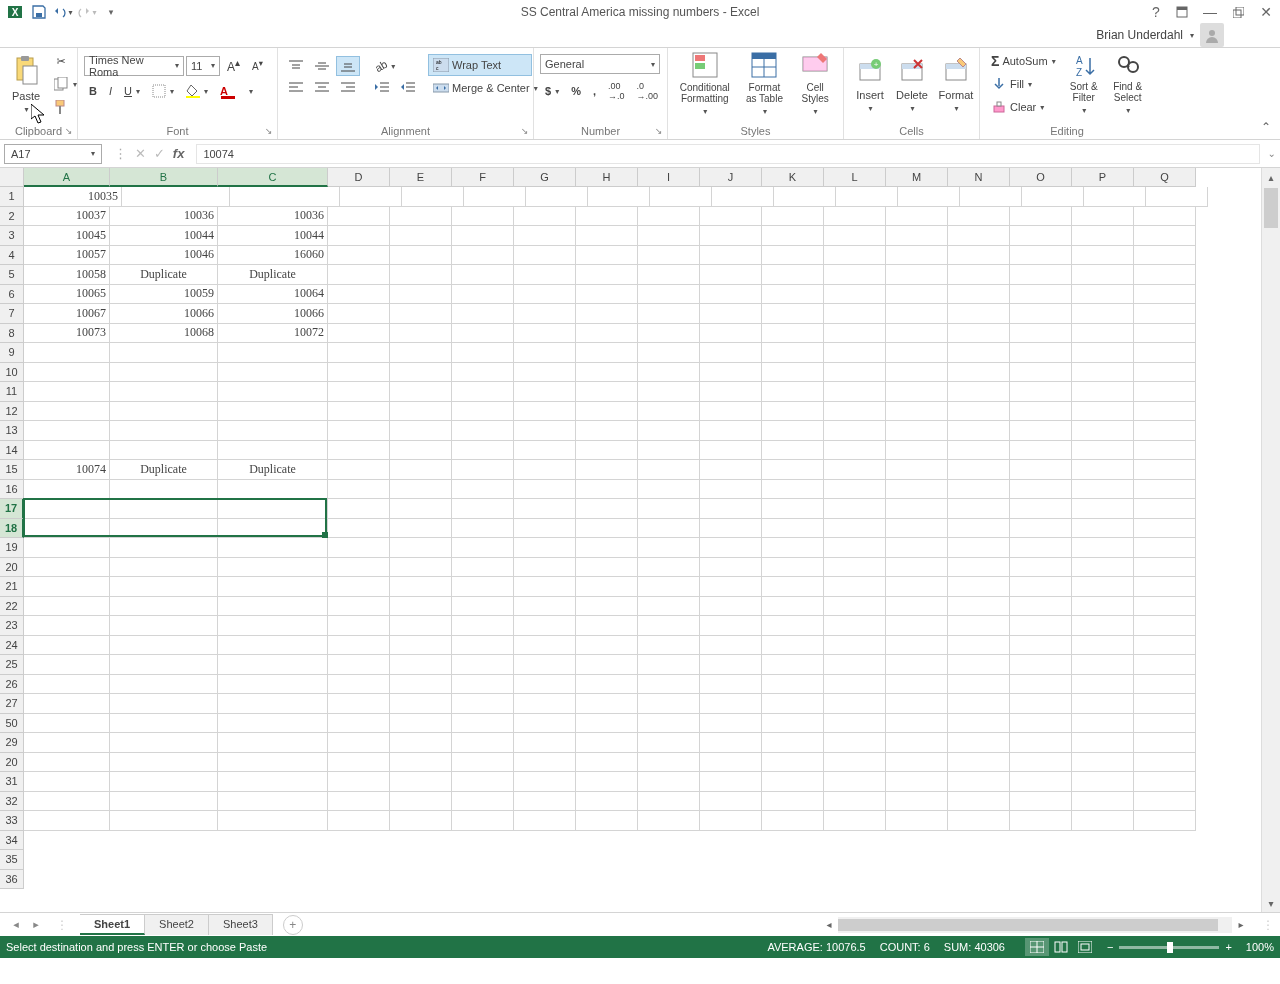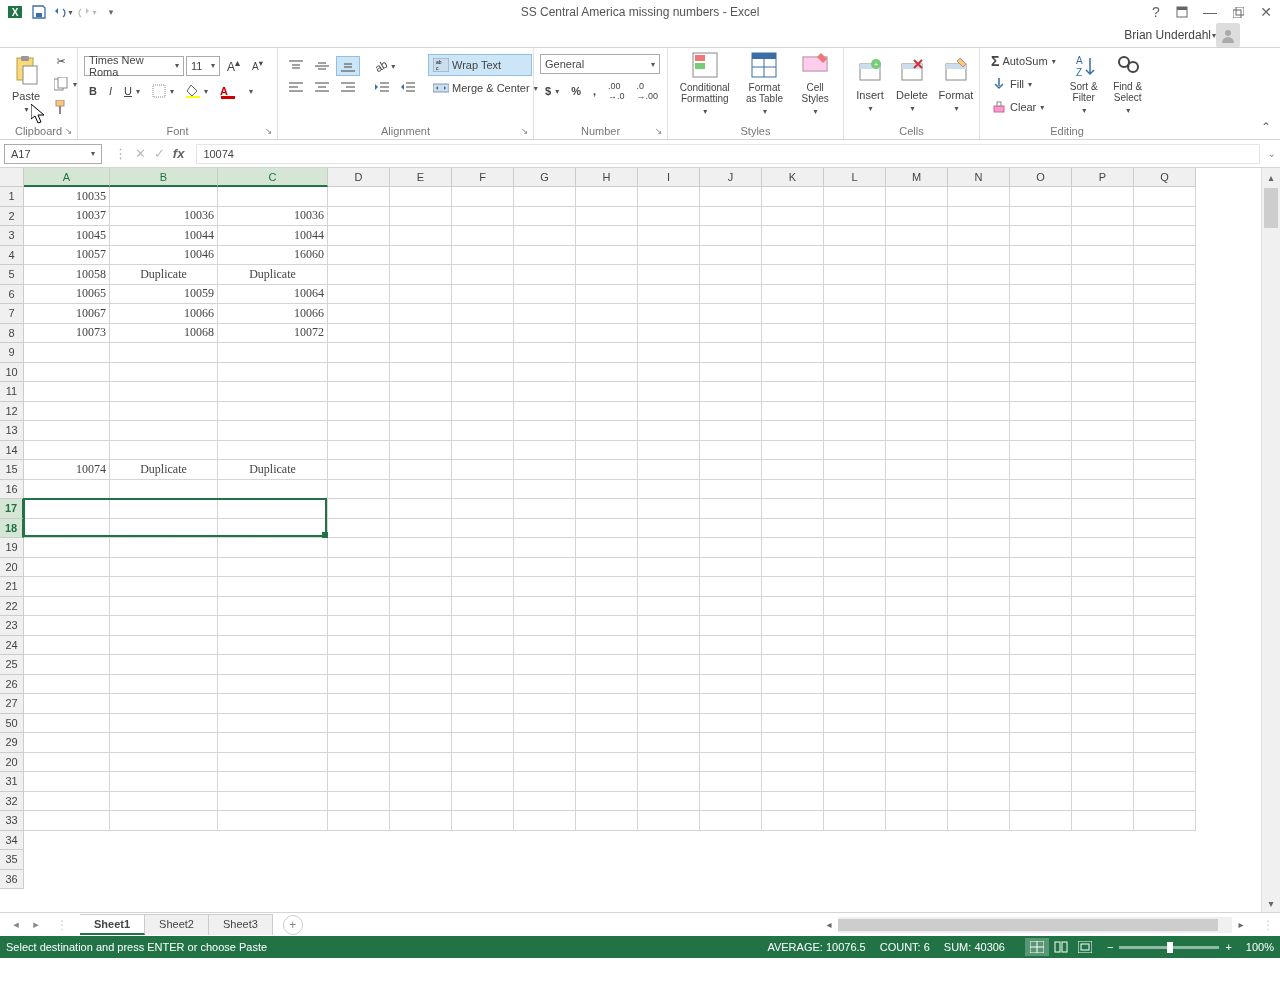--- a/index.html
+++ b/index.html
@@ -12,21 +12,21 @@
 .title-text { position: absolute; left: 50%; transform: translateX(-50%); font-size: 12px; color: #555; }
 .winctrl { position: absolute; right: 0; display: flex; gap: 0; }
 .winctrl-btn { width: 28px; height: 22px; display: flex; align-items: center; justify-content: center; color: #666; cursor: pointer; font-size: 14px; }
 .winctrl-btn.help { width: 24px; }
 
 
 .ribbon-tabs { height: 24px; display: flex; align-items: flex-end; border-bottom: 1px solid #d4d4d4; position: relative; }
 .tab { padding: 4px 14px; font-size: 12px; color: #444; cursor: pointer; text-transform: uppercase; }
 .tab.file { background: #217346; color: #fff; margin-right: 0; }
 .tab.active { color: #217346; border: 1px solid #d4d4d4; border-bottom: 1px solid #fff; background: #fff; position: relative; top: 1px; }
-.account { position: absolute; right: 40px; display: flex; align-items: center; font-size: 12px; color: #444; }
+.account { position: absolute; right: 56px; display: flex; align-items: center; gap: 6px; font-size: 12px; color: #444; }
 .account-avatar { width: 24px; height: 24px; background: #ddd; border-radius: 2px; display: flex; align-items: center; justify-content: center; color: #888; }
 
 
 .ribbon { height: 92px; background: #fff; border-bottom: 1px solid #d4d4d4; display: flex; position: relative; }
 .ribbon-group { border-right: 1px solid #e1e1e1; padding: 2px 6px 0 6px; display: flex; flex-direction: column; justify-content: space-between; position: relative; }
 .group-label { font-size: 11px; color: #777; text-align: center; padding-bottom: 2px; }
 .group-launcher { position: absolute; right: 2px; bottom: 2px; width: 13px; height: 13px; font-size: 9px; color: #888; display: flex; align-items: center; justify-content: center; cursor: pointer; }
 .ribbon-row { display: flex; align-items: center; gap: 2px; }
 .ribbon-col { display: flex; flex-direction: column; gap: 1px; }
 .rbtn { padding: 2px 4px; display: flex; align-items: center; gap: 3px; cursor: pointer; font-size: 11px; color: #444; min-height: 20px; border: 1px solid transparent; }
@@ -601,21 +601,21 @@
       <div class="row-header">20</div>
       <div class="row-header">31</div>
       <div class="row-header">32</div>
       <div class="row-header">33</div>
       <div class="row-header">34</div>
       <div class="row-header">35</div>
       <div class="row-header">36</div>
     </div>
   <div class="cells" id="cells">
       <div class="cell-row">
-        <div class="cell num" style="width: 86px; padding-left: 31px;">10035</div>
+        <div class="cell num" style="width: 98px; padding-left: 31px;">10035</div>
         <div class="cell" style="width: 108px;"></div>
         <div class="cell" style="width: 110px;"></div>
         <div class="cell" style="width: 62px;"></div>
         <div class="cell" style="width: 62px;"></div>
         <div class="cell" style="width: 62px;"></div>
         <div class="cell" style="width: 62px;"></div>
         <div class="cell" style="width: 62px;"></div>
         <div class="cell" style="width: 62px;"></div>
         <div class="cell" style="width: 62px;"></div>
         <div class="cell" style="width: 62px;"></div>

